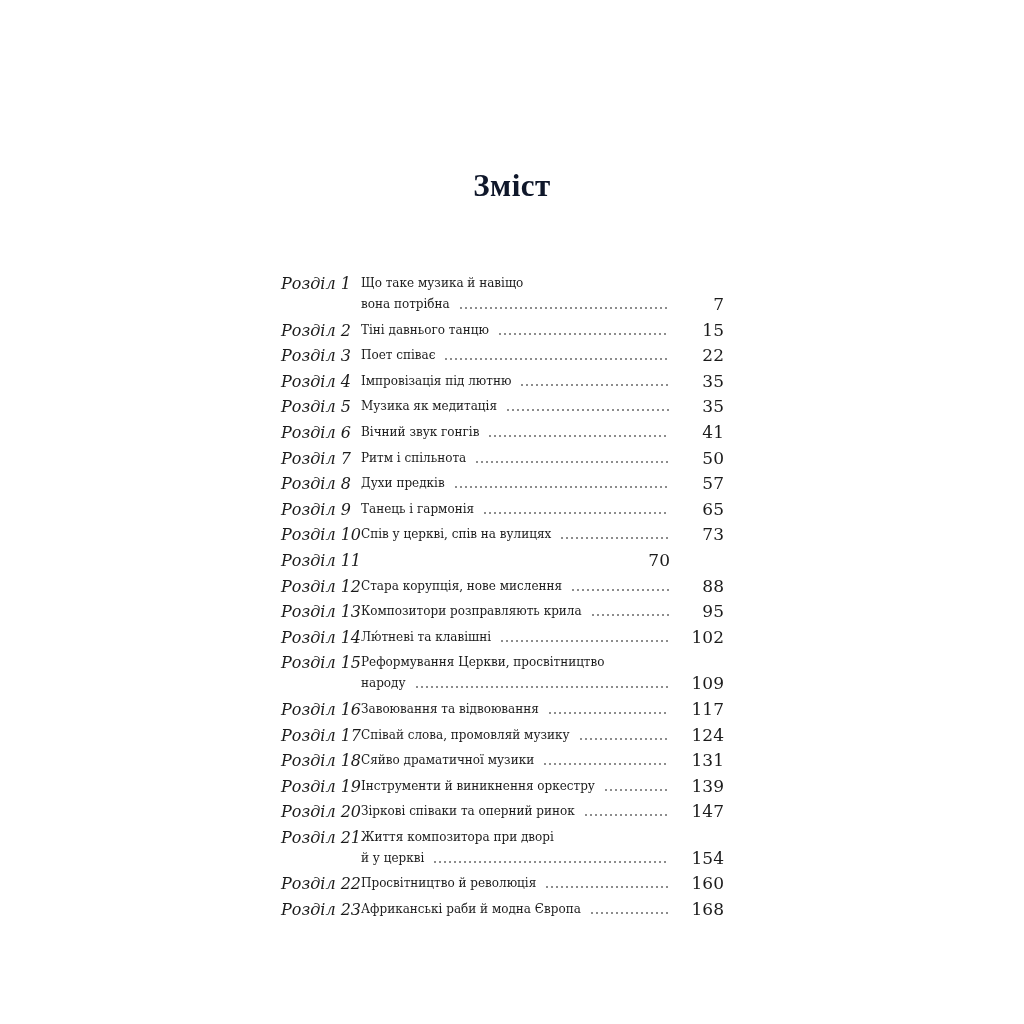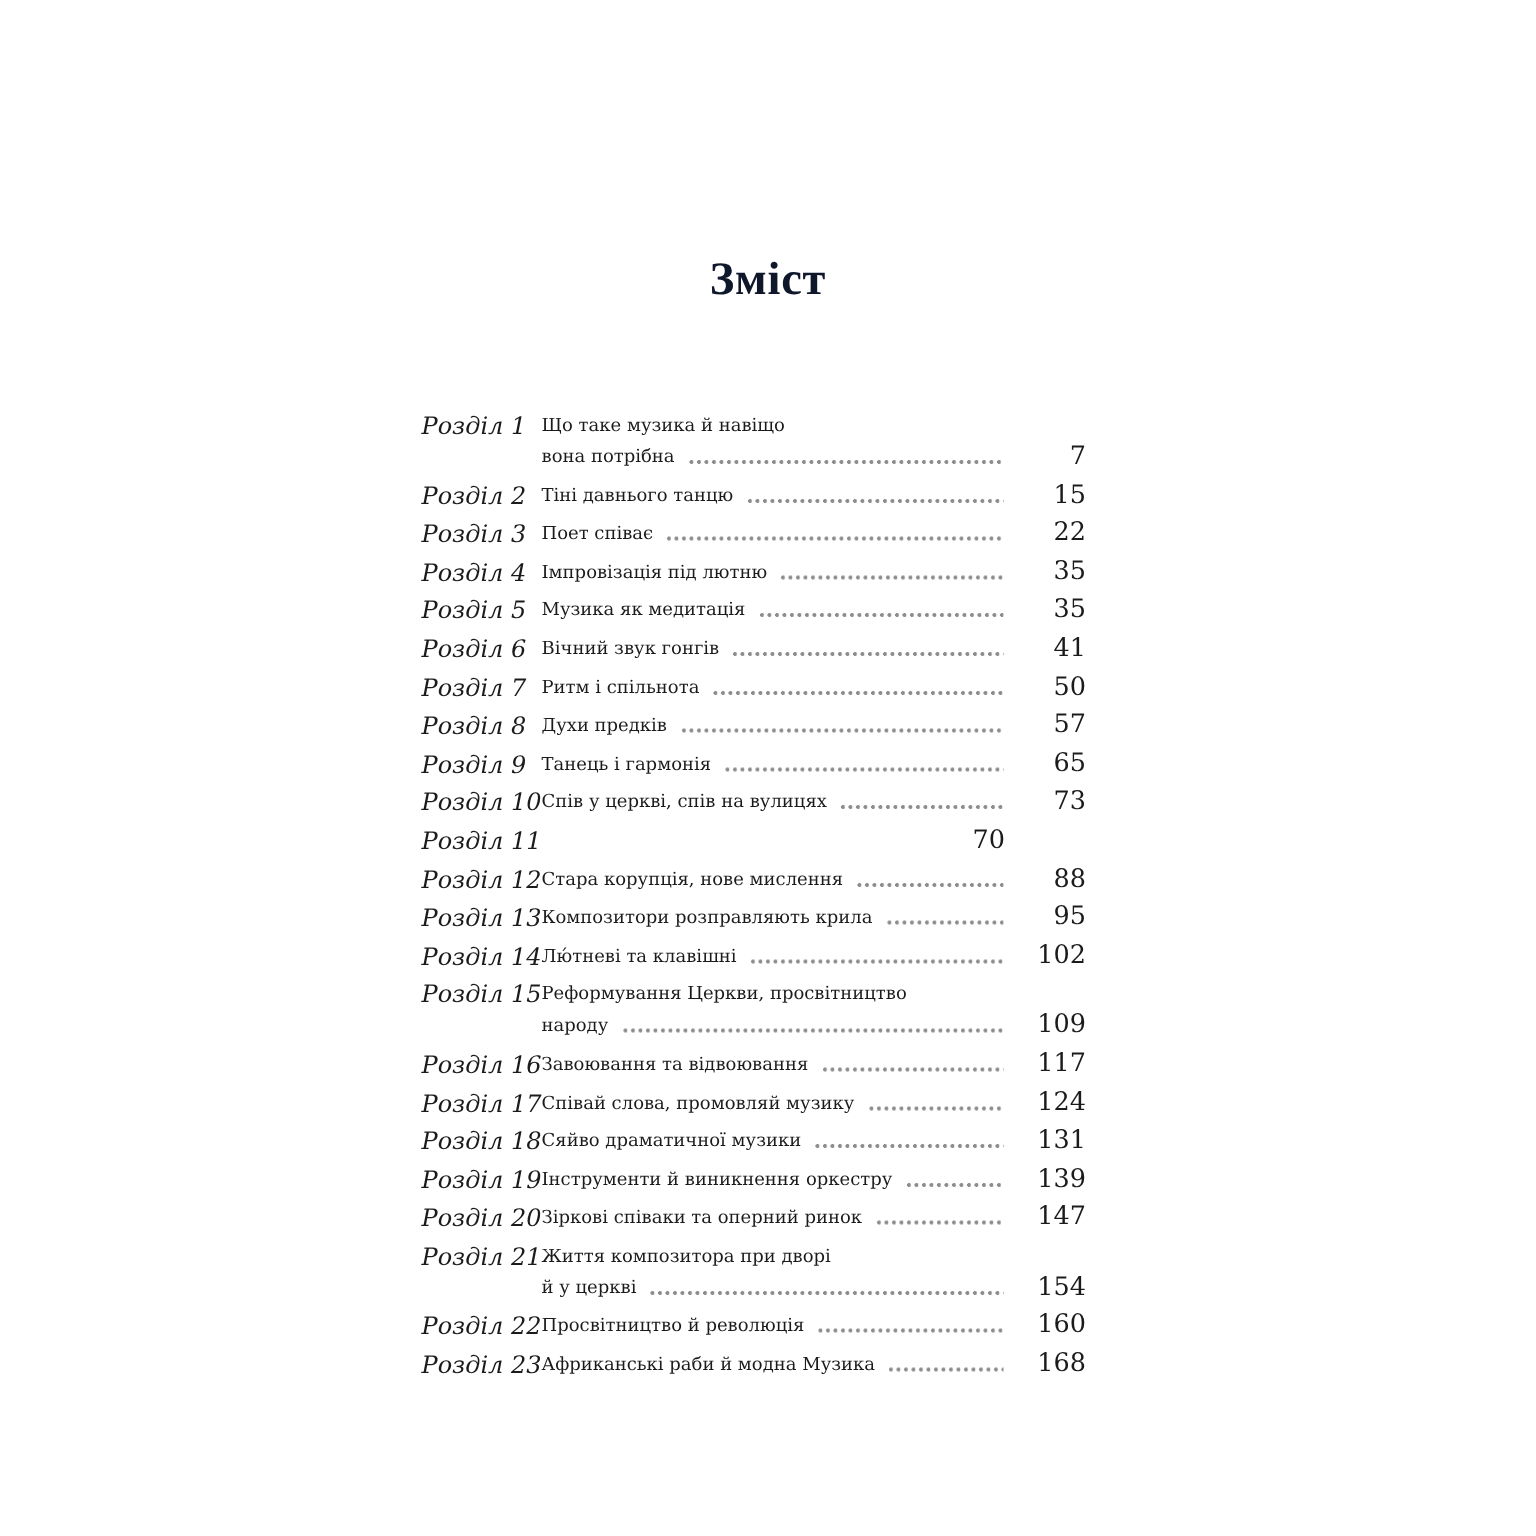--- a/index.html
+++ b/index.html
@@ -319,19 +319,19 @@
         <span class="leader"></span>
       </span>
     </span>
     <span class="page-num">160</span>
   </div>
     <div class="toc-entry">
     <span class="label">Розділ 23</span>
     <span class="mid">
 
       <span class="last-line">
-        <span class="last-text">Африканські раби й модна Музика</span>
+        <span class="last-text">Африканські раби й модна Європа</span>
         <span class="leader"></span>
       </span>
     </span>
     <span class="page-num">168</span>
   </div>
   </div>
 
 </body></html>

